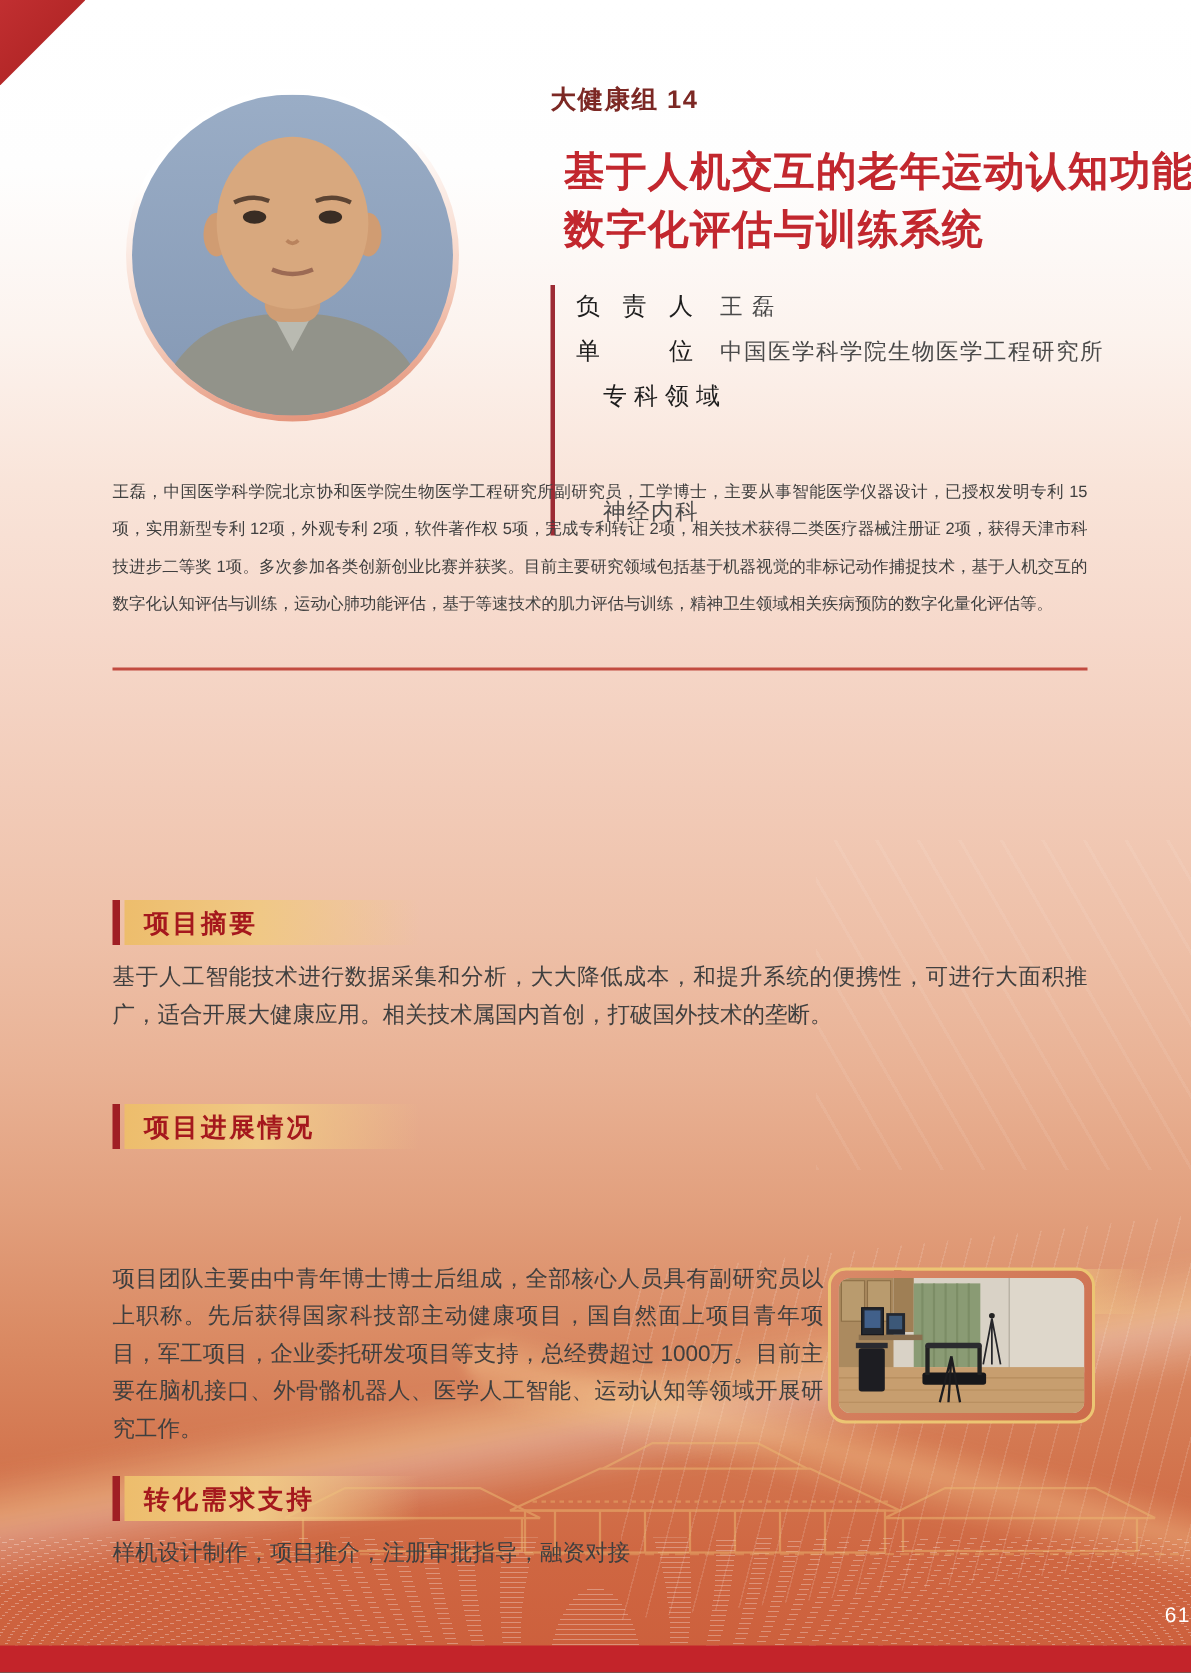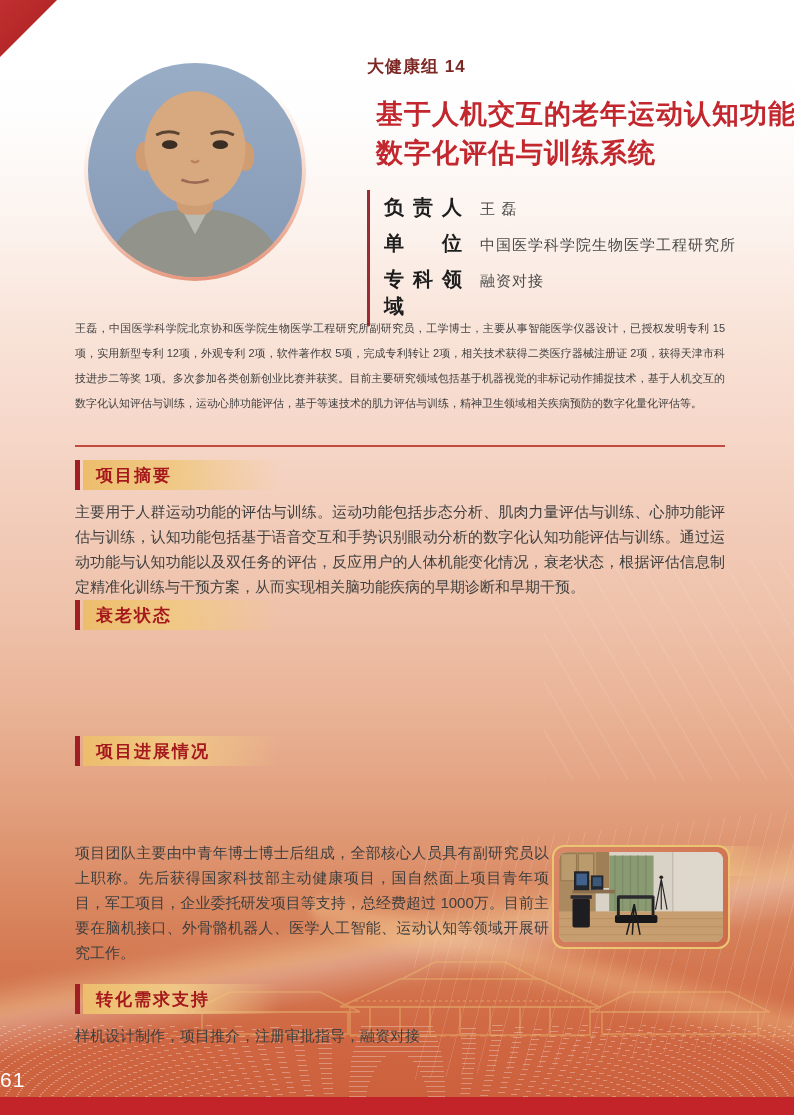--- a/index.html
+++ b/index.html
@@ -25,39 +25,39 @@
     background:repeating-linear-gradient(105deg,rgba(255,255,255,.12) 0 1px,transparent 1px 15px);
     transform:skewY(-6deg);pointer-events:none;}
   .mesh-mid{position:absolute;right:0;top:560px;width:250px;height:220px;
     background:repeating-linear-gradient(60deg,rgba(255,255,255,.14) 0 2px,transparent 2px 24px);
     opacity:.5;pointer-events:none;}
   .footer-mesh{position:absolute;left:0;top:1025px;width:794px;height:72px;
     background:repeating-radial-gradient(120% 200% at 50% 240%,rgba(255,255,255,.30) 0 1px,transparent 1px 11px);
     pointer-events:none;}
   .palace{position:absolute;left:150px;top:952px;opacity:.5;pointer-events:none;}
   .bottom-bar{position:absolute;left:0;bottom:0;width:794px;height:18px;background:#c3242a;}
-  .page-num{position:absolute;left:0;top:1068px;width:794px;text-align:left;
-    color:#ffffff;font-size:21px;letter-spacing:1px;}
+  .page-num{position:absolute;left:0;top:1068px;width:794px;text-align:right;
+    color:#ffffff;font-size:14px;letter-spacing:1px;}
   
   .portrait{position:absolute;left:84px;top:59px;width:222px;height:222px;border-radius:50%;
     padding:4px;box-sizing:border-box;
     background:linear-gradient(170deg,#ffffff 25%,#f6d2c2 62%,#e0876c 100%);}
   .portrait-inner{width:100%;height:100%;border-radius:50%;overflow:hidden;}
   
   .group-label{position:absolute;left:367px;top:55px;font-size:17px;font-weight:bold;
     color:#7c2824;letter-spacing:1px;}
   .title{position:absolute;left:365px;top:84px;width:420px;margin:11px;
     font-size:27px;font-weight:bold;color:#c2272e;line-height:39px;letter-spacing:1px;
     font-family:"Liberation Serif","DejaVu Serif",serif;}
   
   .info{position:absolute;left:367px;top:190px;border-left:3px solid #9d2b34;padding:4px 0 6px 14px;}
   .f-row{margin-bottom:9px;font-size:15px;display:flex;align-items:baseline;}
-  .f-row:last-child{margin-bottom:0;}
+  .f-row:last-child{margin-bottom:0;flex-direction:column;}
   .f-label{display:inline-block;width:78px;text-align:justify;text-align-last:justify;
-    font-weight:bold;color:#1d1d1d;font-size:20px;flex:0 0 78px;}
+    font-weight:normal;color:#1d1d1d;font-size:16px;flex:0 0 78px;}
   .f-value{margin-left:18px;color:#4a4a4a;letter-spacing:1px;}
   
   .bio{position:absolute;left:75px;top:316px;width:650px;margin:0;
     font-size:11px;line-height:25px;color:#3f3f3f;text-align:justify;}
   .red-rule{position:absolute;left:75px;top:445px;width:650px;height:2px;
     background:#c24b40;border:none;margin:0;}
   .section{position:absolute;left:75px;}
   .sec-header{display:flex;height:30px;}
   .sec-bar{width:5px;background:#a01f24;margin-right:3px;flex:0 0 5px;}
   .sec-title{display:flex;align-items:center;box-sizing:border-box;min-width:197px;
@@ -139,40 +139,34 @@
     <div class="f-row">
       <span class="f-label">负责人</span>
       <span class="f-value">王 磊</span>
     </div>
     <div class="f-row">
       <span class="f-label">单位</span>
       <span class="f-value">中国医学科学院生物医学工程研究所</span>
     </div>
     <div class="f-row">
       <span class="f-label">专科领域</span>
-      <span class="f-value">融资对接</span>
+      <span class="f-value">神经内科</span>
     </div>
   </div>
 
   <p class="bio">王磊，中国医学科学院北京协和医学院生物医学工程研究所副研究员，工学博士，主要从事智能医学仪器设计，已授权发明专利 15项，实用新型专利 12项，外观专利 2项，软件著作权 5项，完成专利转让 2项，相关技术获得二类医疗器械注册证 2项，获得天津市科技进步二等奖 1项。多次参加各类创新创业比赛并获奖。目前主要研究领域包括基于机器视觉的非标记动作捕捉技术，基于人机交互的数字化认知评估与训练，运动心肺功能评估，基于等速技术的肌力评估与训练，精神卫生领域相关疾病预防的数字化量化评估等。</p>
   <hr class="red-rule">
 
-  <div class="section pos-summary">
+
+  <div class="section pos-highlights">
     <div class="sec-header">
       <span class="sec-bar"></span>
       <span class="sec-title">项目摘要</span>
     </div>
-    <p class="sec-body">主要用于人群运动功能的评估与训练。运动功能包括步态分析、肌肉力量评估与训练、心肺功能评估与训练，认知功能包括基于语音交互和手势识别眼动分析的数字化认知功能评估与训练。通过运动功能与认知功能以及双任务的评估，反应用户的人体机能变化情况，衰老状态，根据评估信息制定精准化训练与干预方案，从而实现相关脑功能疾病的早期诊断和早期干预。</p>
-  </div>
-
-  <div class="section pos-highlights">
-    <div class="sec-header">
-      <span class="sec-bar"></span>
-      <span class="sec-title">衰老状态</span>
-    </div>
+    <p class="sec-body">基于人工智能技术进行数据采集和分析，大大降低成本，和提升系统的便携性，可进行大面积推广，适合开展大健康应用。相关技术属国内首创，打破国外技术的垄断。</p>
   </div>
 
   <div class="section pos-progress">
     <div class="sec-header">
       <span class="sec-bar"></span>
       <span class="sec-title">项目进展情况</span>
     </div>
   </div>
 
   <div class="section pos-team">

